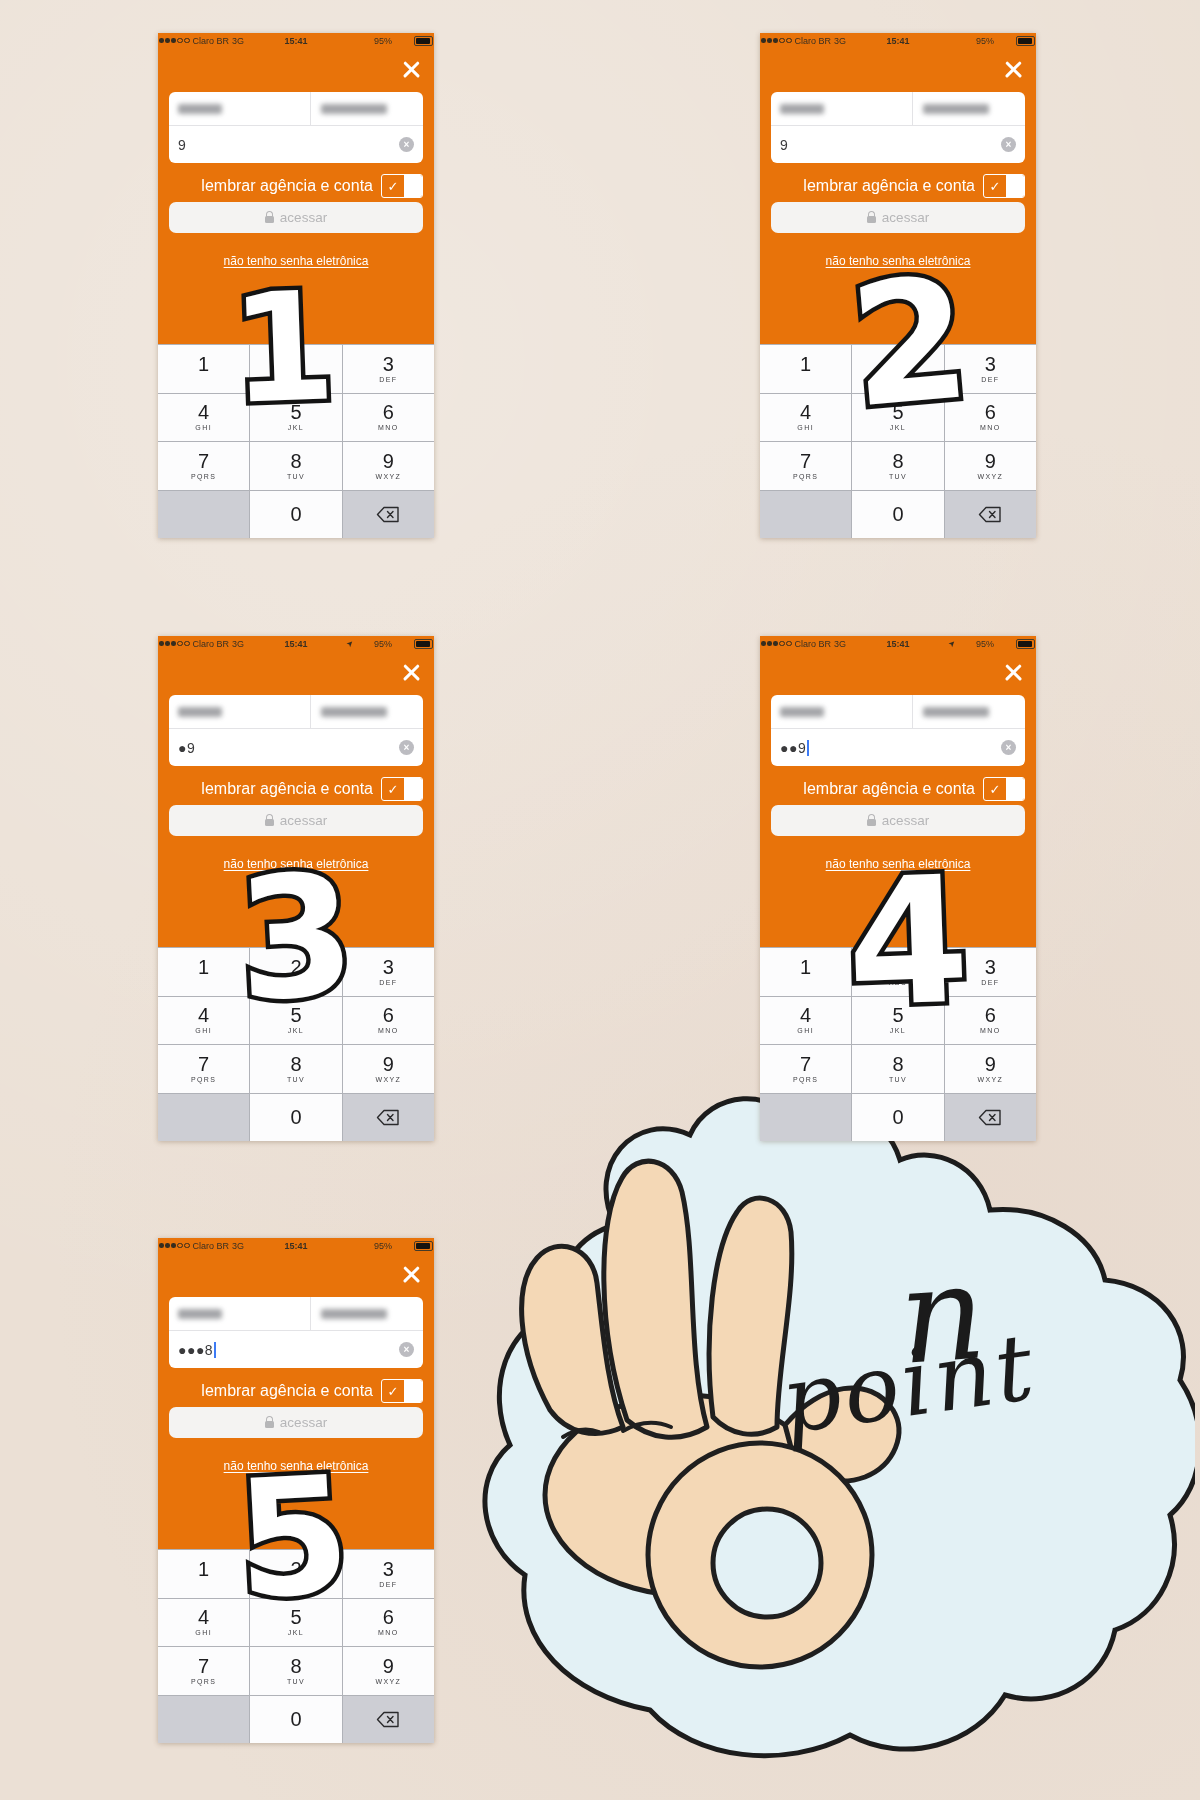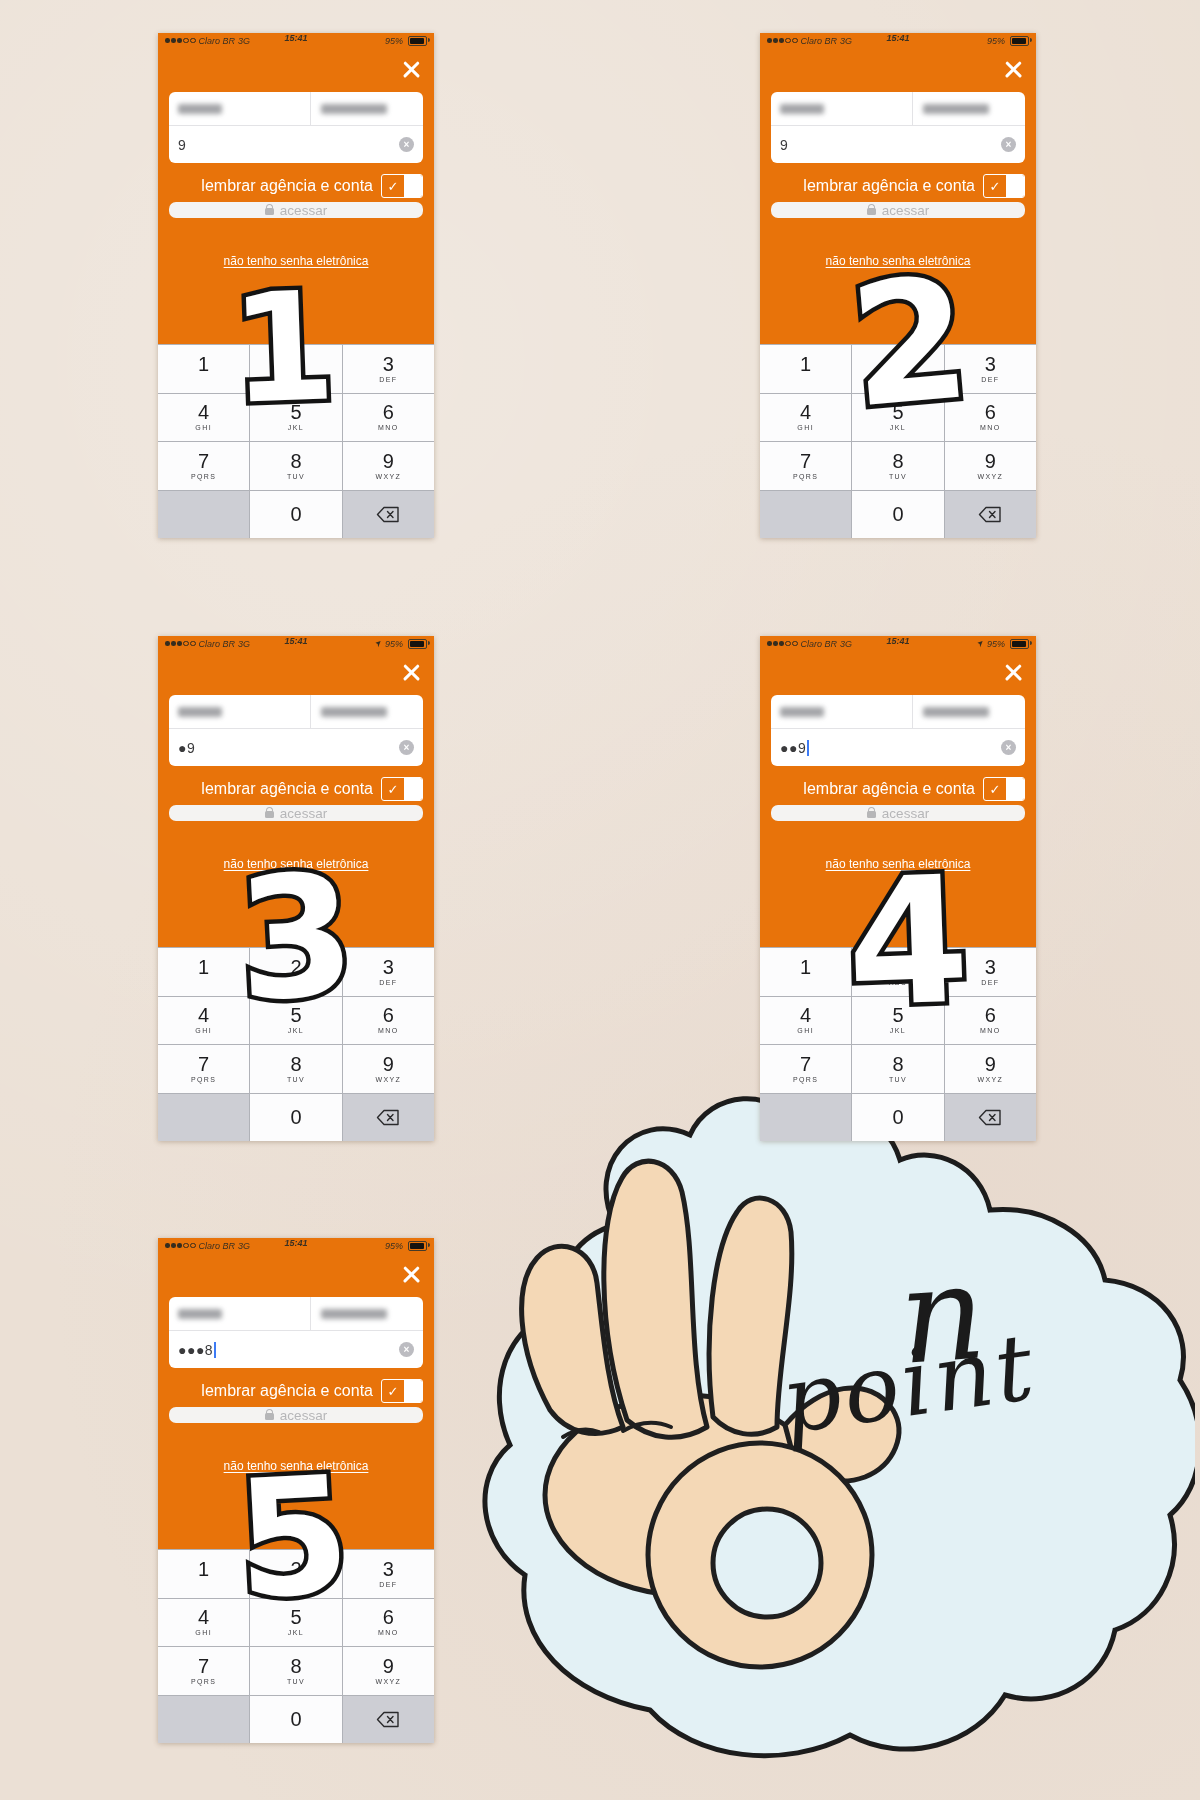--- a/index.html
+++ b/index.html
@@ -11,25 +11,25 @@
       #ebe0d5;}
   
   .phone{position:absolute;width:276px;height:505px;background:#e8730a;
     box-shadow:0 1px 5px rgba(90,60,30,.30);overflow:hidden;}
   .phone-1{left:158px;top:33px}
   .phone-2{left:760px;top:33px}
   .phone-3{left:158px;top:636px}
   .phone-4{left:760px;top:636px}
   .phone-5{left:158px;top:1238px}
 
-  .statusbar{height:15px;display:flex;padding:0 7px;
-    font-size:9px;color:#3a3022;font-style:italic;}
+  .statusbar{height:15px;display:flex;align-items:center;padding:0 1px;
+    font-size:9px;color:#3a3022;}
   .sb-left{flex:1;display:flex;align-items:center;gap:3px;}
   .sb-time{font-weight:bold;}
-  .sb-right{flex:1;display:flex;align-items:center;justify-content:flex-end;gap:3px;}
+  .sb-right{flex:1;display:flex;align-items:center;justify-content:flex-end;gap:20px;}
   .sig{display:flex;align-items:center;gap:1.5px;}
   .sig i{display:block;width:4.5px;height:4.5px;border-radius:50%;}
   .sig i.f{background:#352c1e;}
   .sig i.h{width:3.5px;height:3.5px;border:1px solid #352c1e;background:transparent;}
   .loc{display:inline-block;transform:rotate(-45deg);font-size:8px;line-height:1;color:#352c1e;}
   .batt{position:relative;width:17px;height:8px;border:1px solid #453a28;border-radius:2px;margin-left:2px;}
   .batt::before{content:"";position:absolute;inset:1px;right:2px;background:#15130f;border-radius:1px;}
   .batt::after{content:"";position:absolute;right:-3.5px;top:1.5px;width:2px;height:4px;background:#453a28;border-radius:0 2px 2px 0;}
 
   .close{position:absolute;top:27px;right:13px;width:19px;height:19px;cursor:pointer;}
@@ -53,21 +53,21 @@
   .clear{width:15px;height:15px;border-radius:50%;background:#bcbcc1;color:#fff;
     font-size:10px;font-weight:bold;line-height:15px;text-align:center;cursor:pointer;}
 
   .remember{position:absolute;top:141px;right:11px;display:flex;align-items:center;gap:8px;}
   .rlabel{color:#fff;font-size:16px;}
   .switch{display:flex;width:40px;height:22px;border:1.5px solid #fff;border-radius:3px;
     overflow:hidden;background:#e8730a;cursor:pointer;}
   .sw-on{flex:1;display:flex;align-items:center;justify-content:center;color:#fff;font-size:13px;}
   .sw-knob{width:18px;background:#fff;}
 
-  .access{position:absolute;left:11px;right:11px;top:169px;height:16px;background:#f4f3f2;
+  .access{position:absolute;left:11px;right:11px;top:169px;height:31px;background:#f4f3f2;
     border-radius:7px;display:flex;align-items:center;justify-content:center;gap:6px;
     color:#b6b6b8;font-size:13.5px;cursor:pointer;}
   .lock{position:relative;width:9px;height:7px;background:#b6b6b8;border-radius:1.5px;margin-top:3px;}
   .lock::before{content:"";position:absolute;left:1px;top:-4.5px;width:5px;height:5px;
     border:1.5px solid #b6b6b8;border-bottom:none;border-radius:4px 4px 0 0;}
 
   .nolink{position:absolute;top:221px;left:0;width:100%;text-align:center;color:#fff;
     font-size:12px;text-decoration:underline;text-underline-offset:2px;cursor:pointer;}
 
   .keypad{position:absolute;left:0;bottom:0;width:100%;height:194px;background:#b0b2b8;

